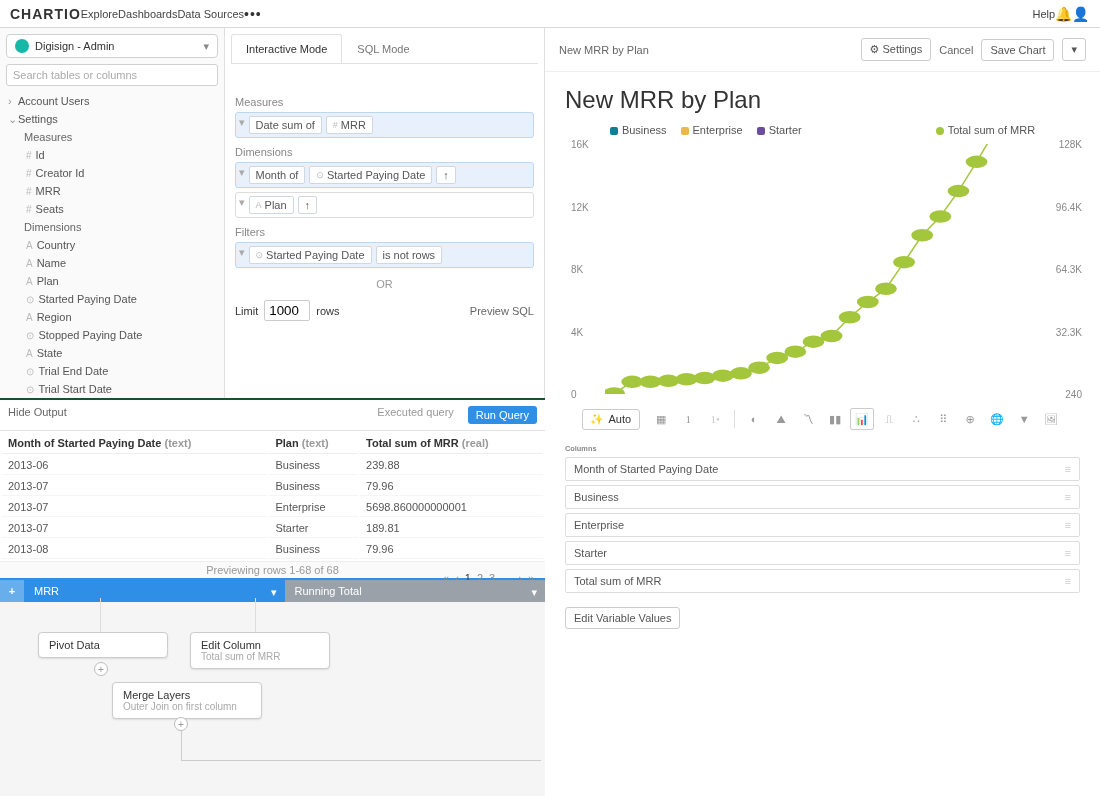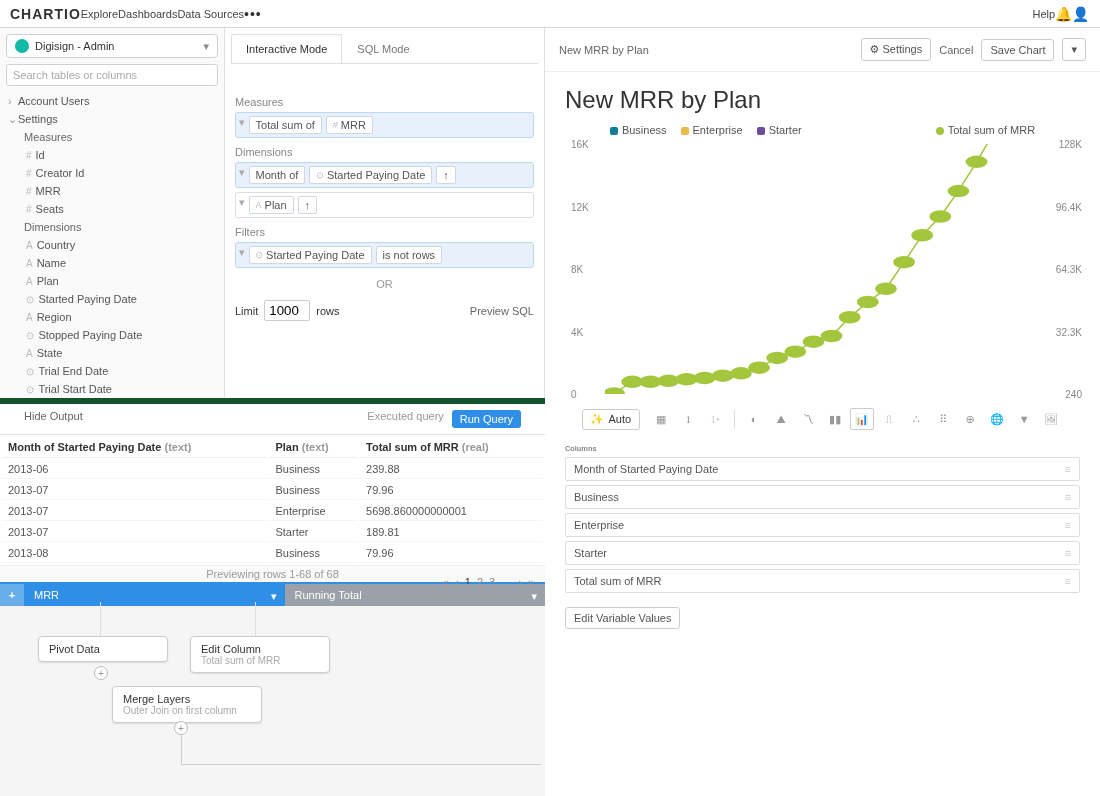--- a/index.html
+++ b/index.html
@@ -18,22 +18,22 @@
 .ds-icon{width:14px;height:14px;background:#14b8a6;border-radius:50%;display:inline-block}
 .chev{margin-left:auto;color:#888}
 .search{margin:0 6px 6px;border:1px solid #d0d0d0;border-radius:3px;padding:4px 6px;background:#fff;color:#aaa}
 .tree{overflow:auto;flex:0 0 auto}
 .tree-item{padding:3px 8px 3px 18px;color:#555;position:relative}
 .tree-item.l2{padding-left:26px}
 .tree-item .pre{color:#bbb;margin-right:4px;font-size:10px}
 .tree-item.sec{color:#666;font-weight:normal;padding-left:24px}
 .tree-item.caret::before{content:"›";position:absolute;left:8px;color:#999}
 .tree-item.caret.open::before{content:"⌄"}
-.hide-output{padding:6px 24px;border-top:6px solid #14532d;border-bottom:1px solid #e0e0e0;display:flex;color:#666;background:#fff}
-.hide-output .exe{margin-left:auto;color:#999;margin-right:8px}
+.hide-output{padding:6px 8px;border-top:2px solid #14532d;border-bottom:1px solid #e0e0e0;display:flex;color:#666;background:#fff}
+.hide-output .exe{margin-left:auto;color:#999;margin-right:14px}
 .run-btn{background:#2f8fe6;color:#fff;padding:3px 8px;border-radius:3px;cursor:pointer}
 .tabs{display:flex;border-bottom:1px solid #e0e0e0;margin:6px 6px 16px}
 .tab{padding:8px 14px;color:#777;border:1px solid transparent;border-bottom:none}
 .tab.active{background:#fff;border-color:#e0e0e0;border-radius:3px 3px 0 0;color:#333}
 .panel{padding:8px 10px 0}
 .panel h6{font-weight:normal;color:#888;margin:8px 0 4px;font-size:11px}
 .pill-row{display:flex;gap:4px;background:#e8f1fb;border:1px solid #bcd8f0;border-radius:3px;padding:3px;margin-bottom:4px}
 .pill-row.white{background:#fff;border-color:#ddd}
 .pill{background:#fff;border:1px solid #cfd8e0;border-radius:2px;padding:2px 6px;color:#555;display:flex;align-items:center;gap:3px}
 .pill .tag{color:#bbb;font-size:9px}
@@ -140,21 +140,21 @@
       </div>
       <div class="col-mid">
         <div class="tabs">
           <div class="tab active">Interactive Mode</div>
           <div class="tab">SQL Mode</div>
         </div>
         <div class="panel">
           <h6>Measures</h6>
           <div class="pill-row">
             <span class="arrow">▾</span>
-            <div class="pill">Total sum of</div>
+            <div class="pill">Date sum of</div>
             <div class="pill">
                 <span class="tag">#</span>
                 <span>MRR</span>
               </div>
           </div>
           <h6>Dimensions</h6>
           <div class="pill-row">
             <span class="arrow">▾</span>
             <div class="pill">Month of</div>
             <div class="pill">

